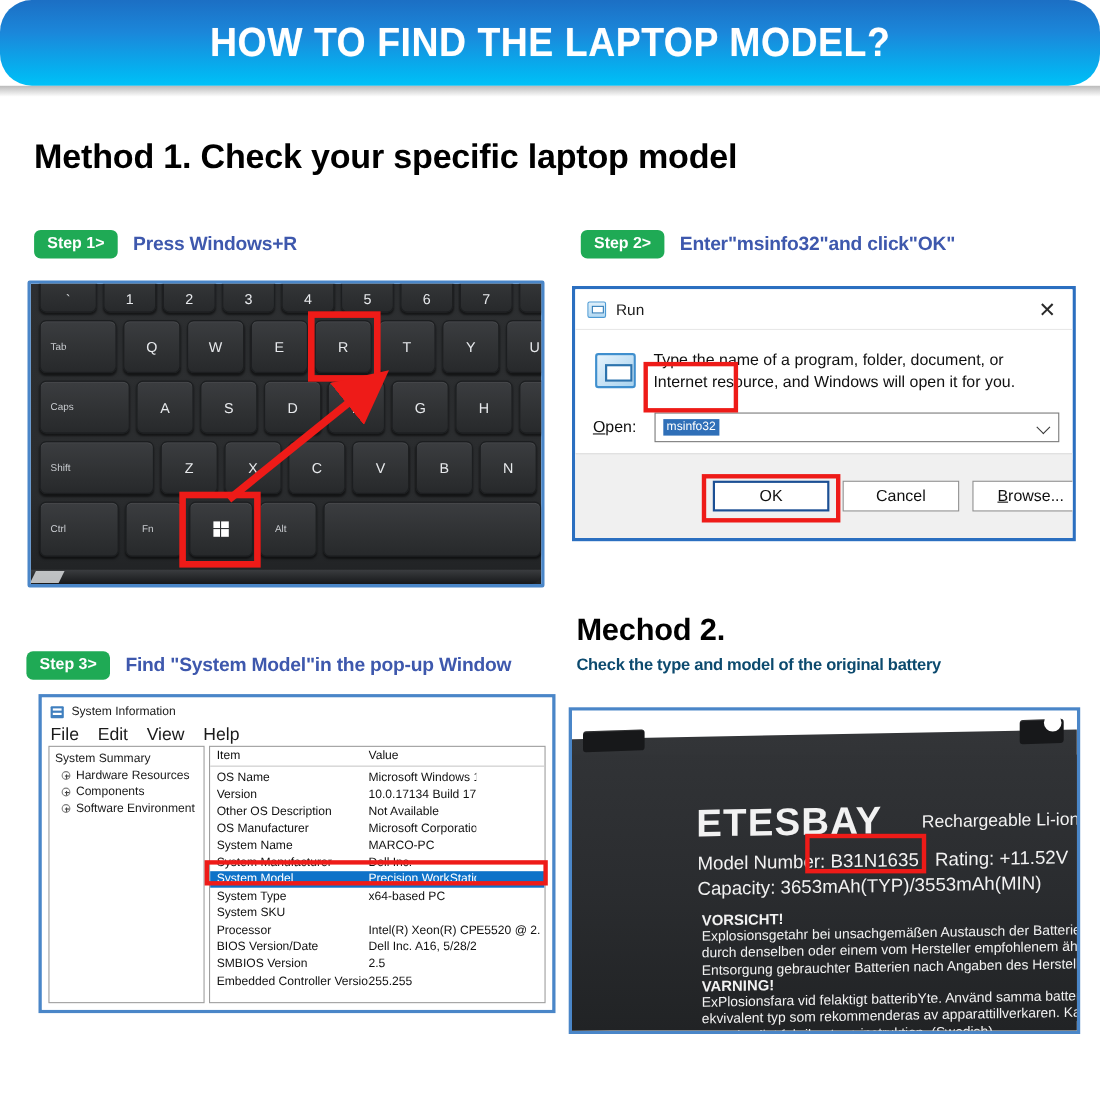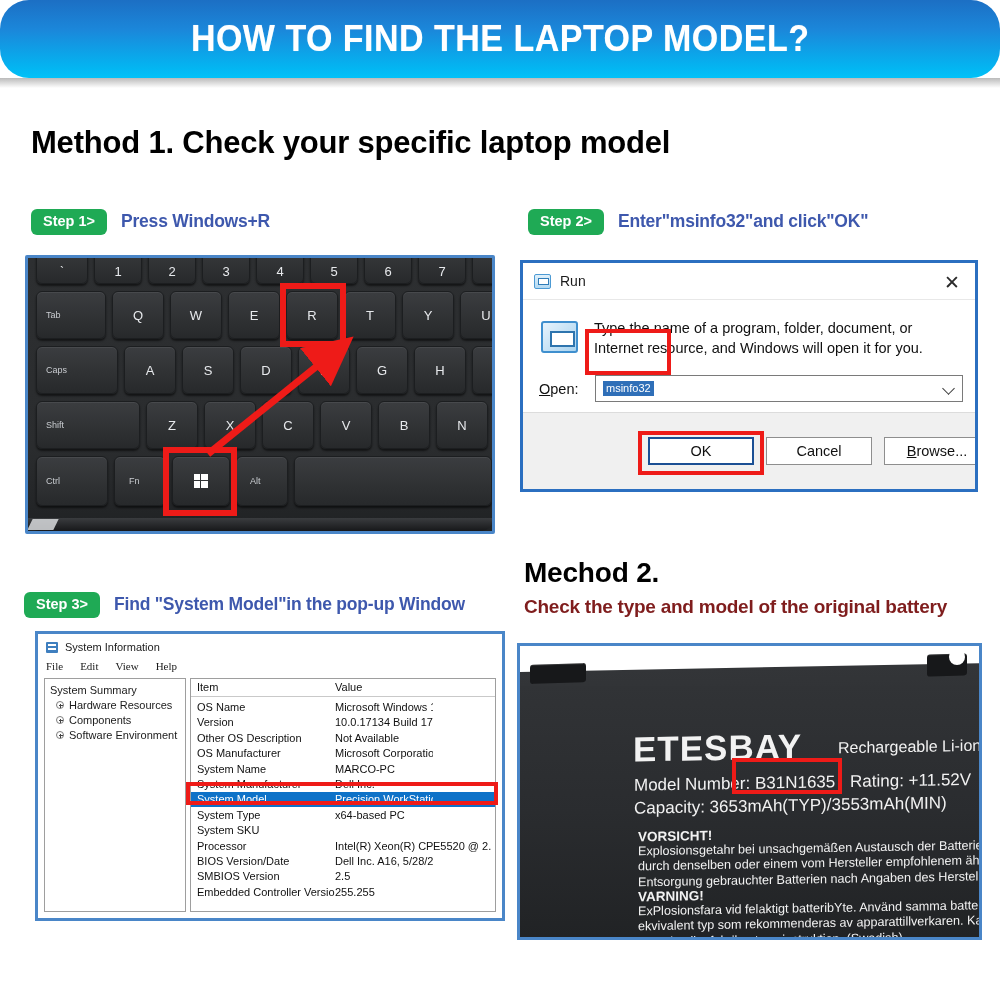--- a/index.html
+++ b/index.html
@@ -64,21 +64,21 @@
     font-size: 17.5px;
     font-weight: 700;
     white-space: nowrap;
     letter-spacing: -0.2px;
   }
   #step1 { left: 31px; top: 209px; }
   #step2 { left: 528px; top: 209px; }
   #step3 { left: 24px; top: 592px; }
   .method2-sub {
     position: absolute; left: 524px; top: 596px;
-    color: #7f1d1d; font-size: 19px; font-weight: 700;
+    color: #0c4a6e; font-size: 15px; font-weight: 700;
     white-space: nowrap; letter-spacing: -0.25px;
   }
 
   
   .panel {
     position: absolute;
     border: 3px solid #4a86c8;
     background: #ffffff;
     overflow: hidden;
   }
@@ -198,21 +198,21 @@
     display: flex; align-items: center; gap: 7px;
     font-size: 11px; color: #1a1a1a;
   }
   .si-ico {
     width: 12px; height: 11px; background: #3f7fbf; border-radius: 1px; position: relative; flex: none;
   }
   .si-ico::after { content:""; position:absolute; left:2px; top:2px; width:8px; height:2px; background:#ffffff; }
   .si-ico::before { content:""; position:absolute; left:2px; top:6px; width:8px; height:2px; background:#ffffff; }
   .si-menu {
     position: absolute; left: 8px; top: 26px;
-    display: flex; gap: 17px; font-size: 11px; color: #1a1a1a; font-family: Liberation Serif, serif;
+    display: flex; gap: 17px; font-size: 16px; color: #1a1a1a;
   }
   .si-left {
     position: absolute; left: 6px; top: 44px; width: 142px; bottom: 6px;
     border: 1px solid #9e9e9e; background: #ffffff; padding: 5px 0 0 5px;
   }
   .si-tree-root { font-size: 11px; color: #1a1a1a; margin-bottom: 3px; }
   .si-tree-item { font-size: 11px; color: #1a1a1a; display: flex; align-items: center; gap: 5px; padding-left: 6px; margin-bottom: 3px; }
   .si-plus {
     width: 8px; height: 8px; border: 1px solid #7d7d7d; border-radius: 50%;
     position: relative; flex: none; background: #fff;

